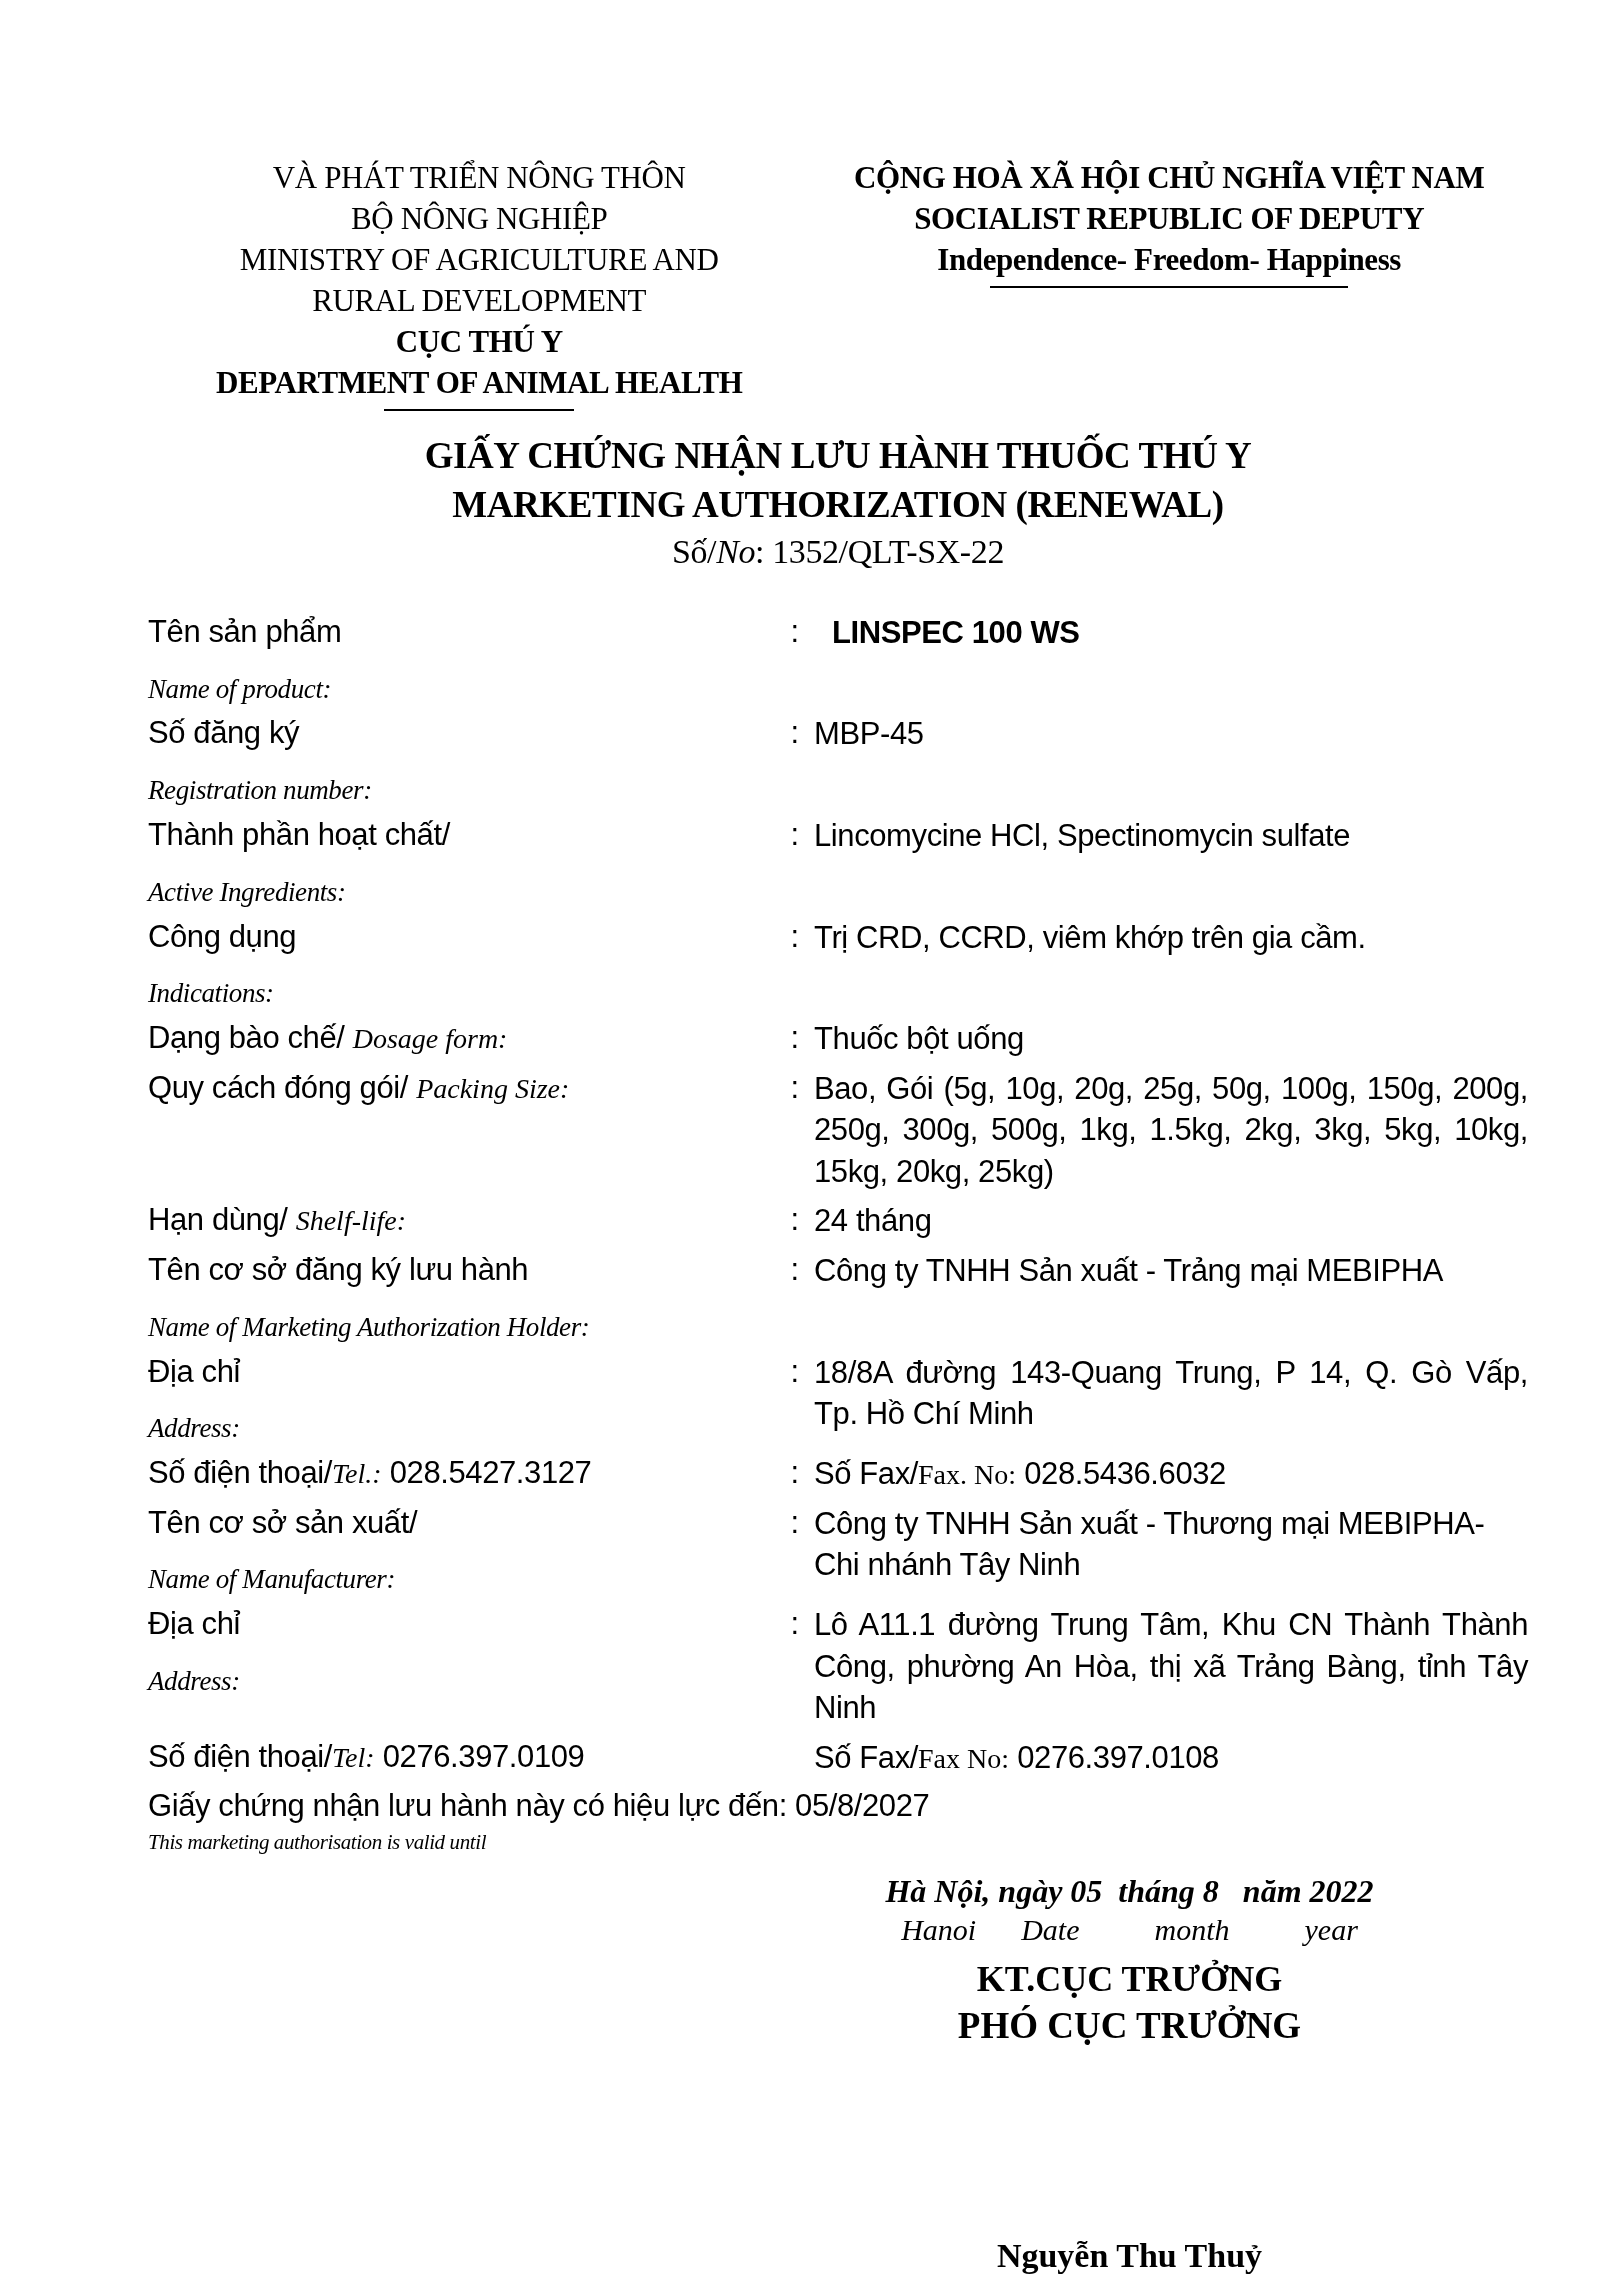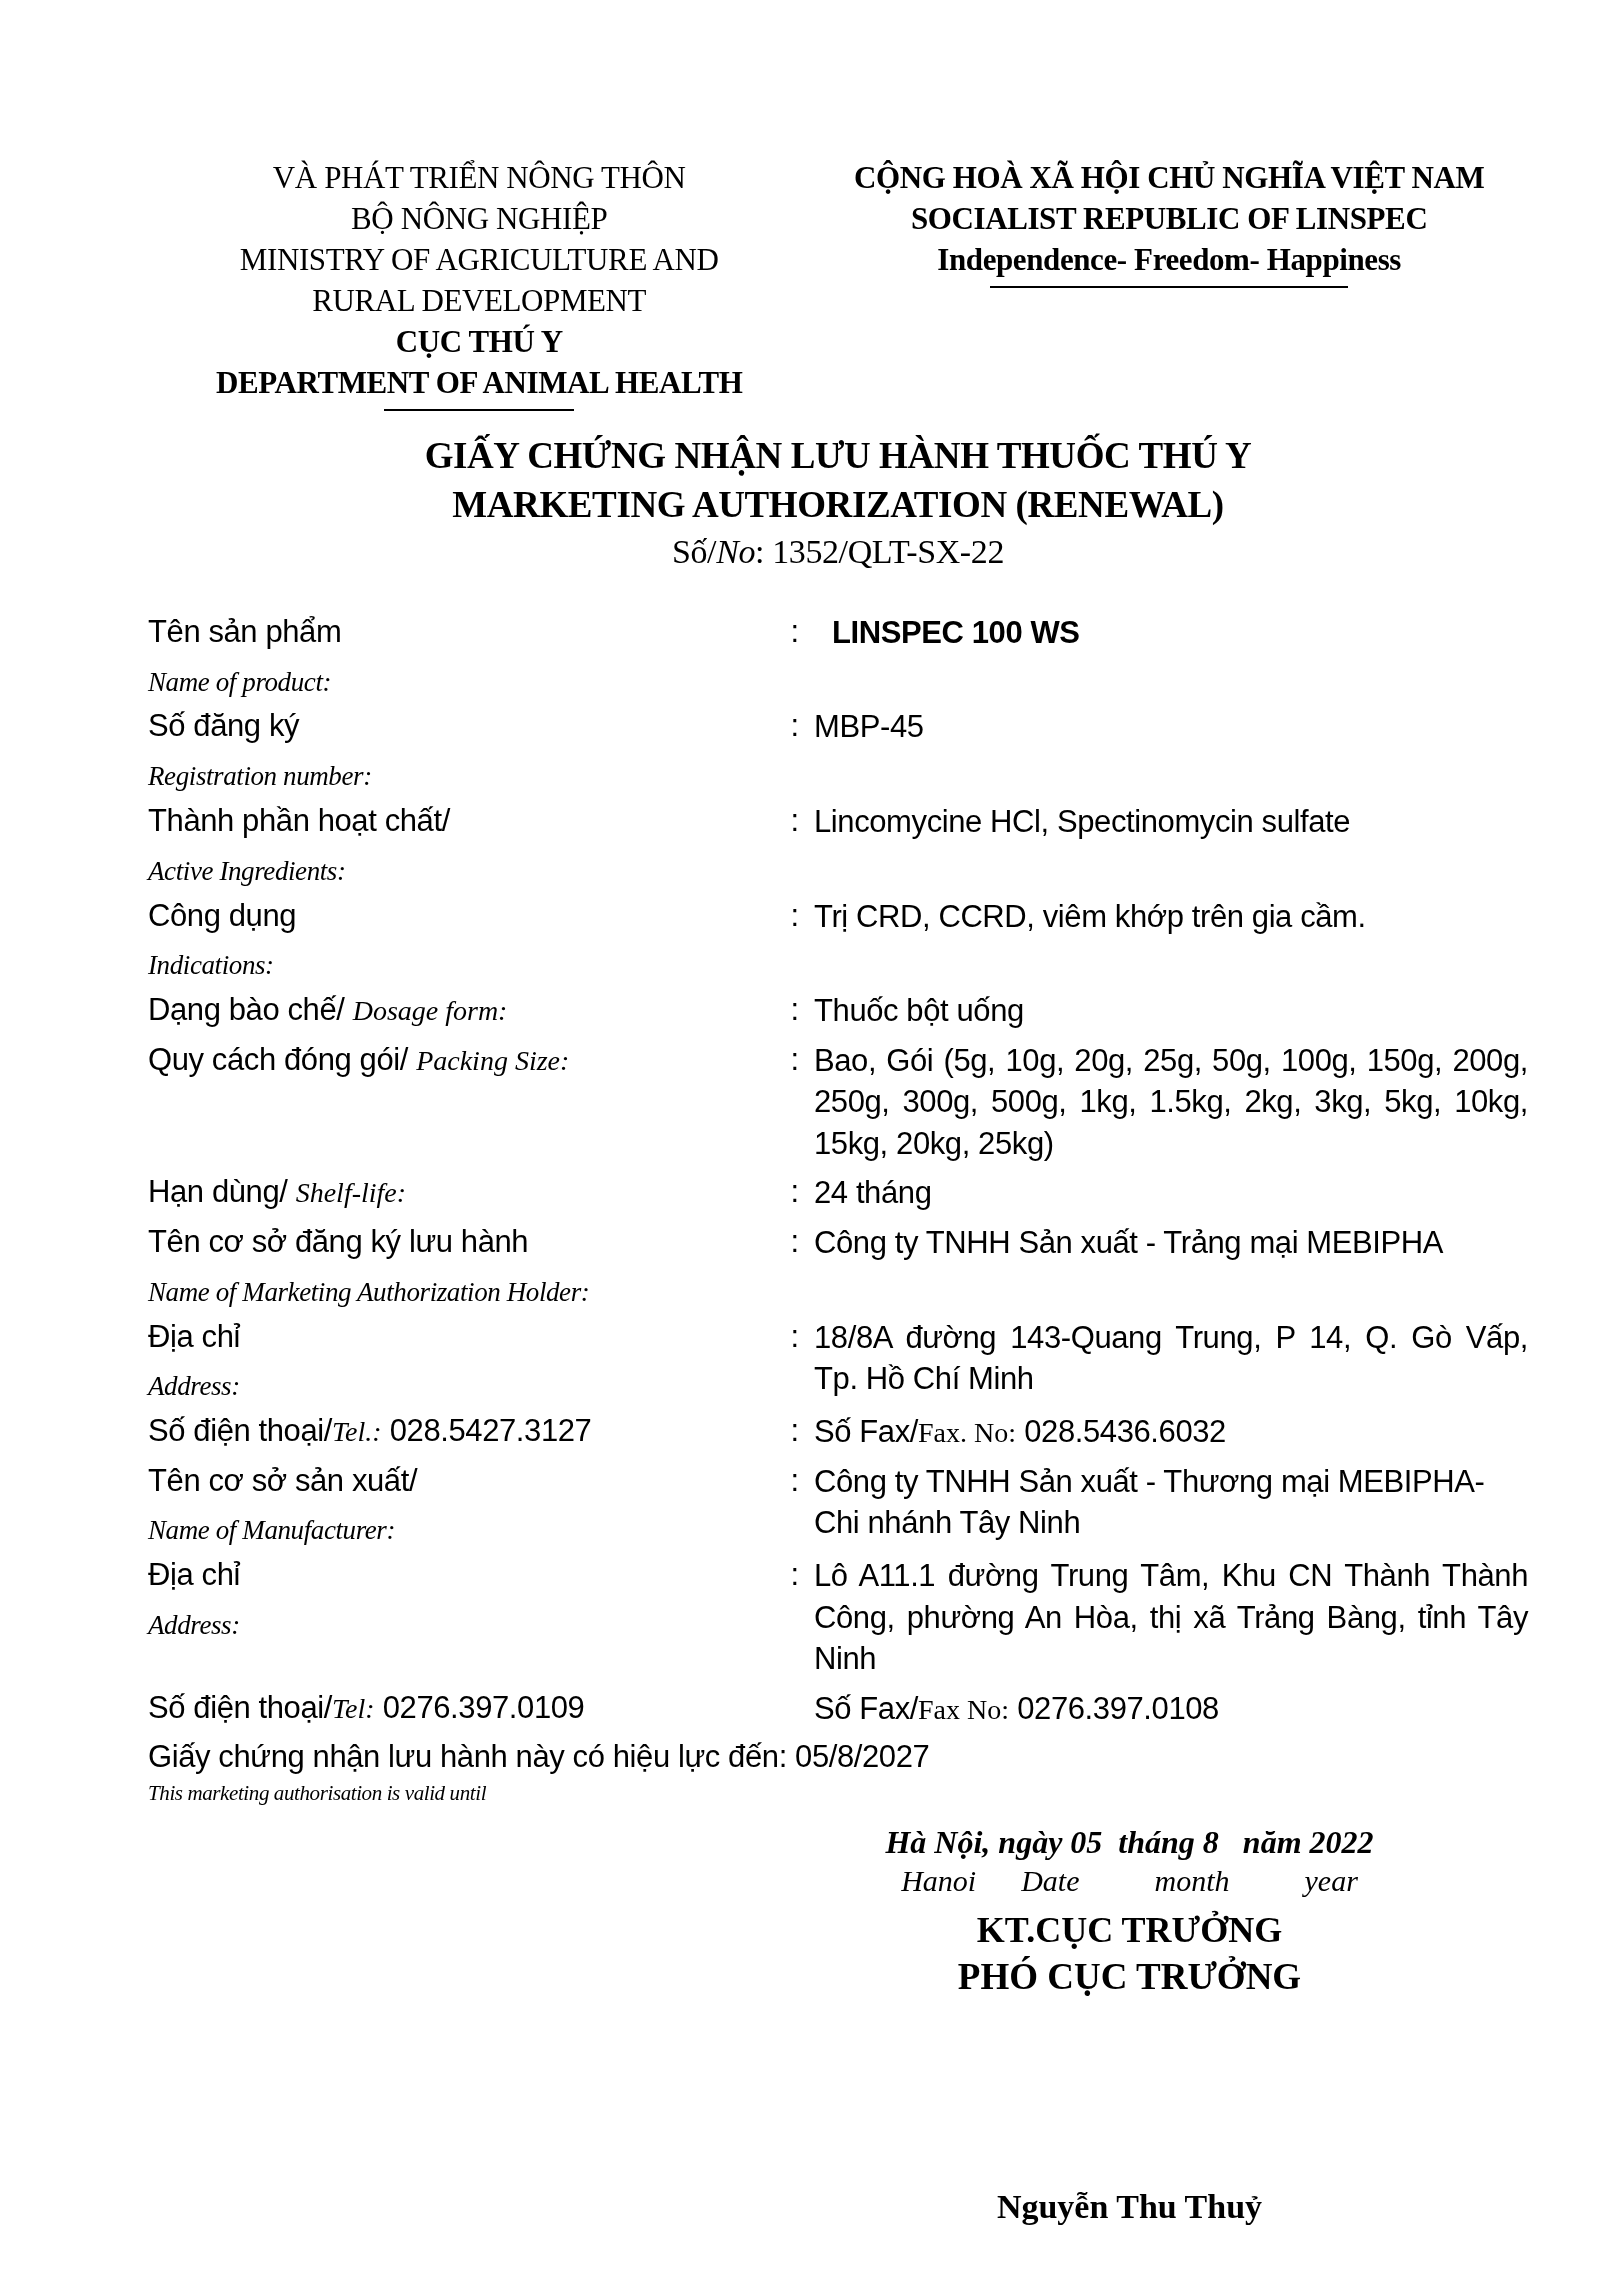--- a/index.html
+++ b/index.html
@@ -21,21 +21,21 @@
   .u-right { width:358px; }
   
   .title-block { text-align:center; margin-top:20px; font-family:"Liberation Serif", serif; }
   .title-l1, .title-l2 { font-weight:bold; font-size:37px; line-height:1.33; }
   .title-l3 { font-size:34px; margin-top:3.6px; }
   .it-serif { font-style:italic; }
   
   .rows { margin-top:41px; }
   .row { display:grid; grid-template-columns:627px 39px 1fr; margin-bottom:8px; align-items:start; }
   .label-main { font-size:31px; line-height:1.28; }
-  .label-sub  { font-family:"Liberation Serif", serif; font-style:italic; font-size:27px; line-height:1.22; margin-top:14px; }
+  .label-sub  { font-family:"Liberation Serif", serif; font-style:italic; font-size:27px; line-height:1.22; margin-top:21px; }
   .en-inline  { font-family:"Liberation Serif", serif; font-style:italic; font-size:28px; letter-spacing:0; }
   .serif-it   { font-family:"Liberation Serif", serif; font-style:italic; font-size:28px; letter-spacing:0; }
   .serif-up   { font-family:"Liberation Serif", serif; font-size:28px; letter-spacing:0; }
   .cell-colon { font-size:31px; line-height:1.28; text-align:center; }
   .cell-value { font-size:31px; line-height:1.34; }
   .v-bold { font-weight:bold;margin-left:18px; }
   .v-just { text-align:justify; }
   .val2 { display:block; }
   
   .validity-main { font-size:31px; line-height:1.3; }
@@ -59,21 +59,21 @@
       <div>VÀ PHÁT TRIỂN NÔNG THÔN</div>
       <div>BỘ NÔNG NGHIỆP</div>
       <div>MINISTRY OF AGRICULTURE AND</div>
       <div>RURAL DEVELOPMENT</div>
       <div class="hl-bold">CỤC THÚ Y</div>
       <div class="hl-bold">DEPARTMENT OF ANIMAL HEALTH</div>
       <div class="underline u-left"></div>
     </div>
     <div class="header-col header-right">
       <div>CỘNG HOÀ XÃ HỘI CHỦ NGHĨA VIỆT NAM</div>
-      <div>SOCIALIST REPUBLIC OF LINSPEC</div>
+      <div>SOCIALIST REPUBLIC OF DEPUTY</div>
       <div>Independence- Freedom- Happiness</div>
       <div class="underline u-right"></div>
     </div>
   </div>
 
   <div class="title-block">
     <div class="title-l1">GIẤY CHỨNG NHẬN LƯU HÀNH THUỐC THÚ Y</div>
     <div class="title-l2">MARKETING AUTHORIZATION (RENEWAL)</div>
     <div class="title-l3"><span>Số/</span><span class="it-serif">No</span><span>: 1352/QLT-SX-22</span></div>
   </div>

